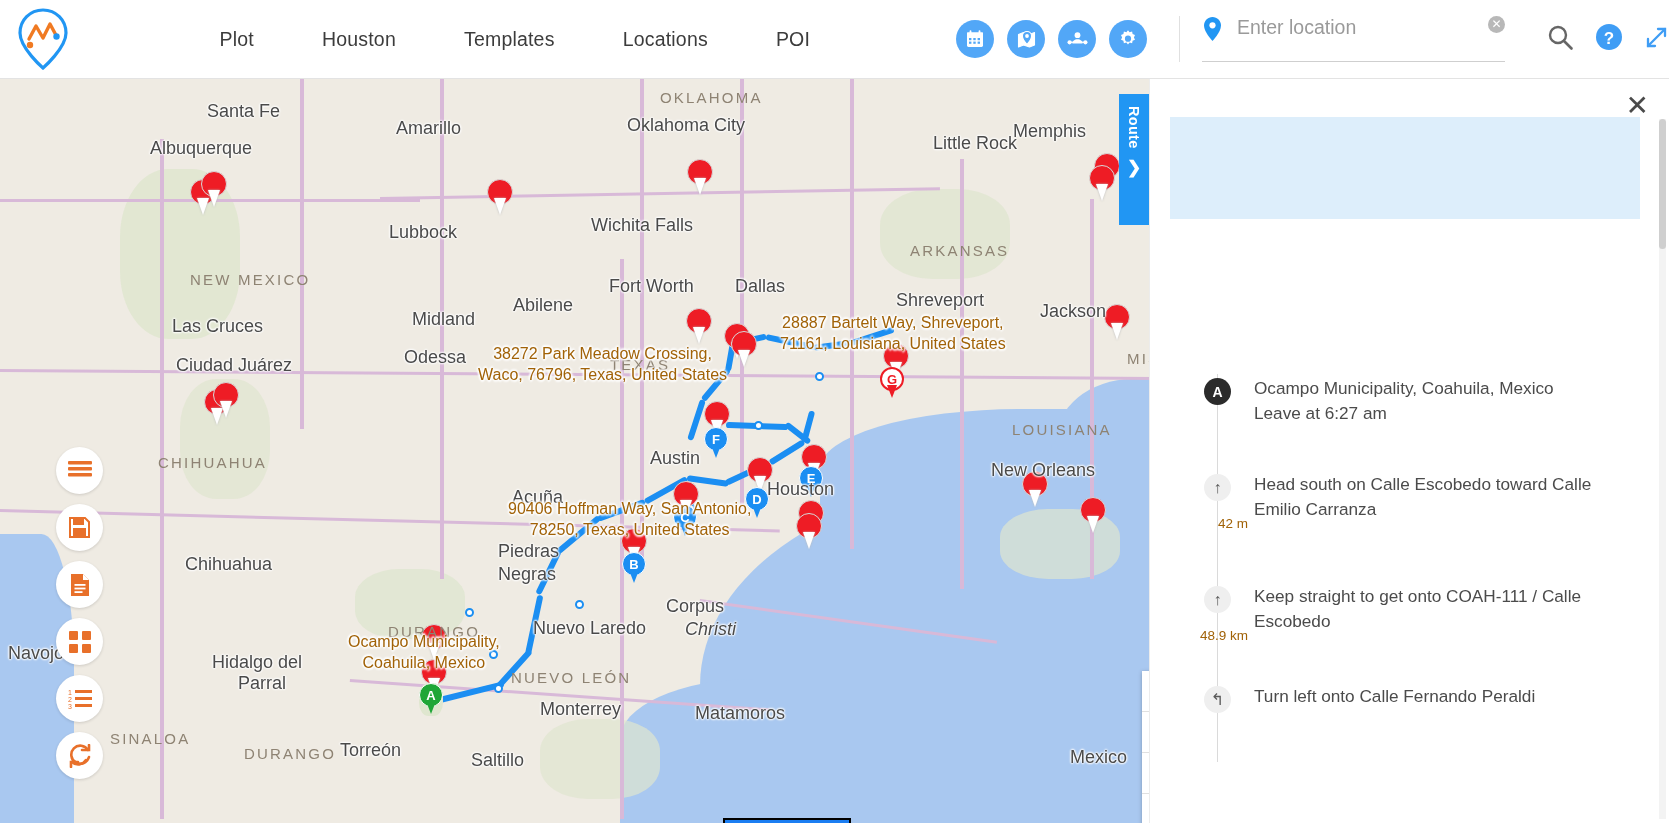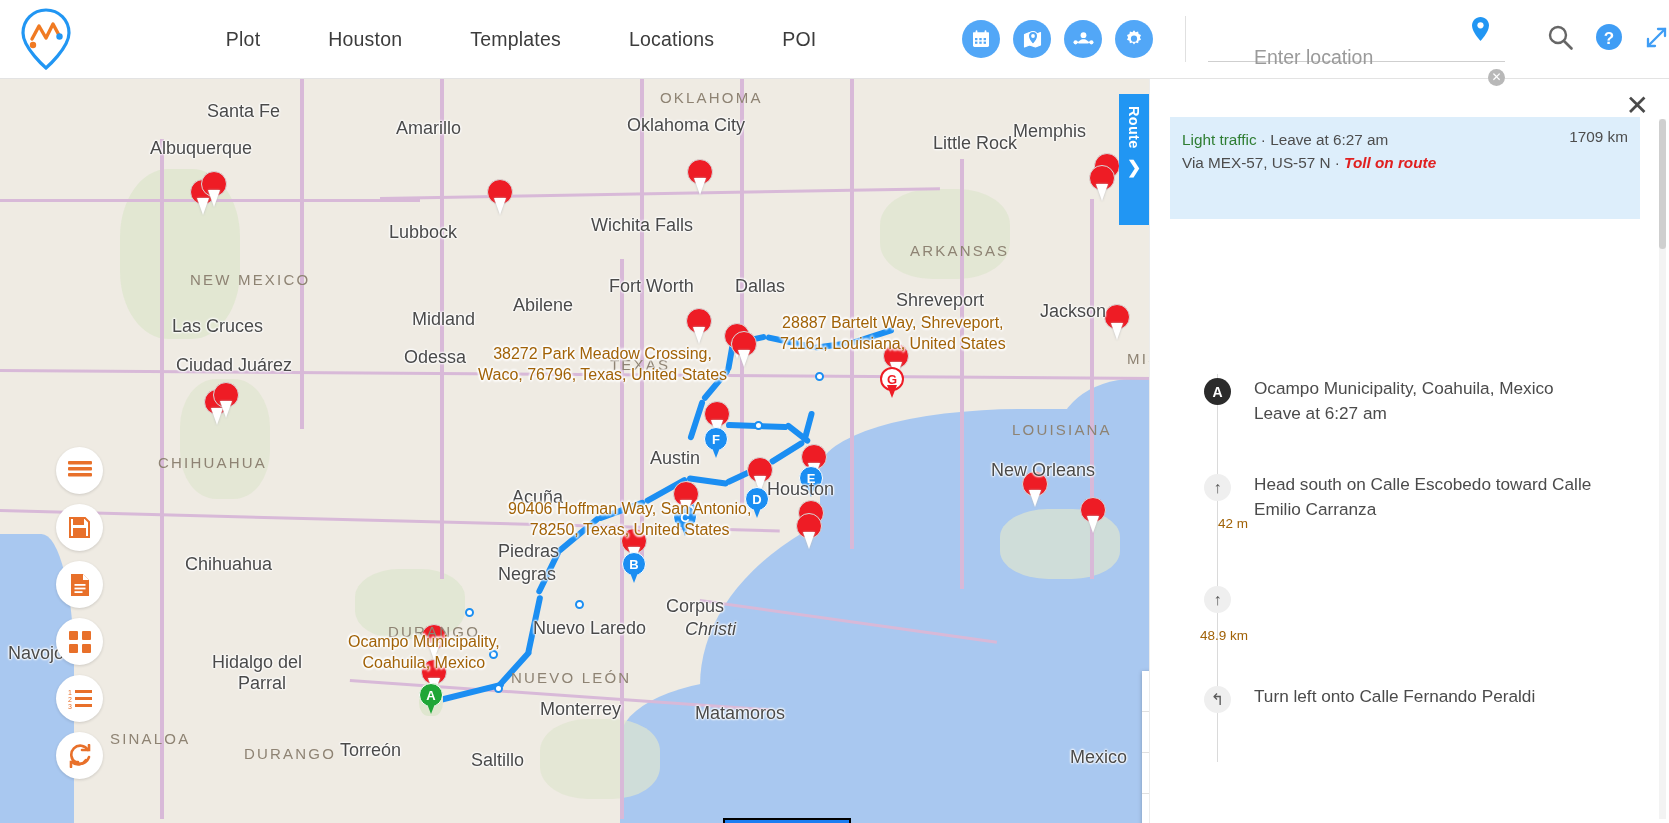--- a/index.html
+++ b/index.html
@@ -24,22 +24,22 @@
 
   .hdr-icons { display: flex; align-items: center; gap: 13px; margin-left: 112px; }
   .circ-icon {
     width: 38px; height: 38px; border-radius: 50%; background: #52a7f7;
     display: flex; align-items: center; justify-content: center; cursor: pointer;
     color: #fff;
   }
   .hdr-divider { width: 1px; height: 46px; background: #e0e0e0; margin-left: 32px; }
 
   #searchwrap {
-    margin-left: 22px; display: flex; align-items: flex-end;
-    width: 310px; border-bottom: 1px solid #cfcfcf; height: 46px; padding-bottom: 8px; flex-direction: column;
+    margin-left: 22px; display: flex; align-items: flex-start;
+    width: 310px; border-bottom: 1px solid #cfcfcf; height: 46px; padding-bottom: 8px;
   }
   #searchwrap .pin { margin-right: 14px; }
   #loc-input {
     border: 0; outline: 0; flex: 1; font-size: 19.5px; color: #8a8a8a;
     font-family: "Liberation Sans", sans-serif; background: transparent;
   }
   #loc-input::placeholder { color: #9a9a9a; }
   .clear-x {
     width: 17px; height: 17px; border-radius: 50%; background: #b8b8b8;
     color: #fff; font-size: 12px; line-height: 17px; text-align: center; cursor: pointer;
@@ -645,33 +645,20 @@
 <div id="route-tab">
   <span class="vtxt">Route</span>
   <span class="chev">❯</span>
 </div>
 
 <div id="panel">
 
   <div id="panel-close">✕</div>
 
   <div id="summary-card">
-    <div class="tinfo">
-      <div class="traffic-line">
-        <span class="traffic-green">Light traffic</span>
-        <span>·</span>
-        <span>Leave at 6:27 am</span>
-      </div>
-      <div class="traffic-line">
-        <span>Via MEX-57, US-57 N</span>
-        <span>·</span>
-        <span class="toll">Toll on route</span>
-      </div>
-      <div class="dist">1709 km</div>
-    </div>
   </div>
 
   <div id="scroll-track"></div>
   <div id="scroll-thumb"></div>
 
 
   <div id="steps">
       <div class="step" style="min-height: 96px;">
         <div class="railcol">
           <div class="rail"></div>
@@ -686,20 +673,21 @@
           <div class="dist" style="top: 46px;">42 m</div>
         </div>
         <div class="txt">Head south on Calle Escobedo toward Calle Emilio Carranza</div>
       </div>
       <div class="step" style="min-height: 100px;">
         <div class="railcol">
           <div class="rail"></div>
           <div class="node">↑</div>
           <div class="dist" style="top: 46px;">48.9 km</div>
         </div>
+        <div class="txt">Keep straight to get onto COAH-111 / Calle Escobedo</div>
       </div>
       <div class="step" style="min-height: 80px;">
         <div class="railcol">
           <div class="rail"></div>
           <div class="node">↰</div>
         </div>
         <div class="txt">Turn left onto Calle Fernando Peraldi</div>
       </div>
     </div>
 </div>

